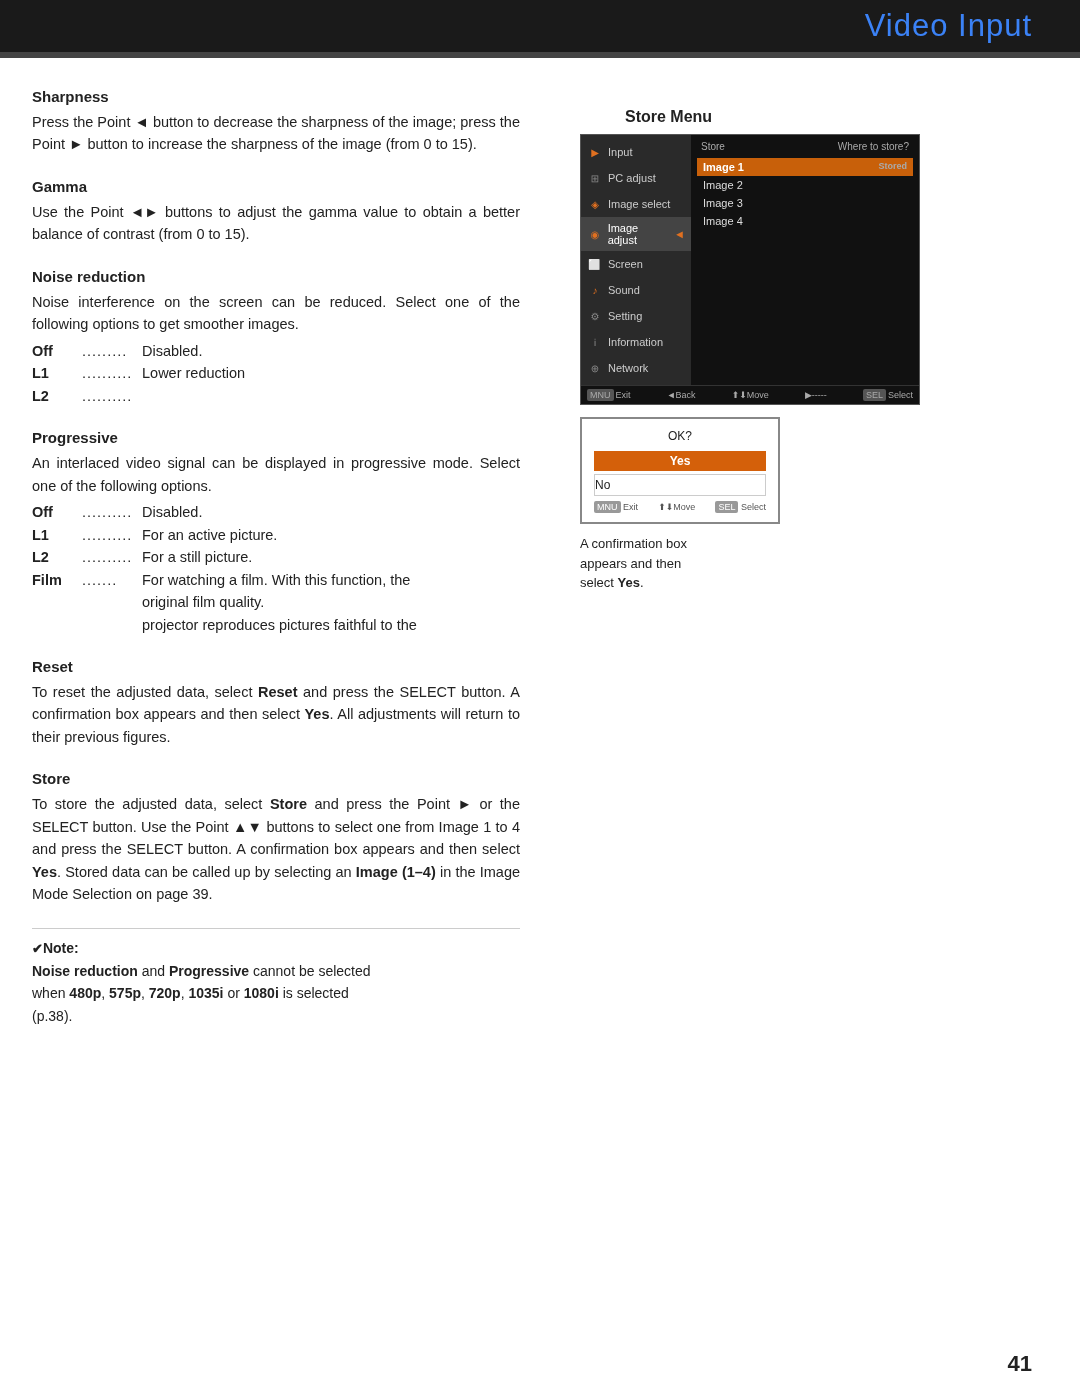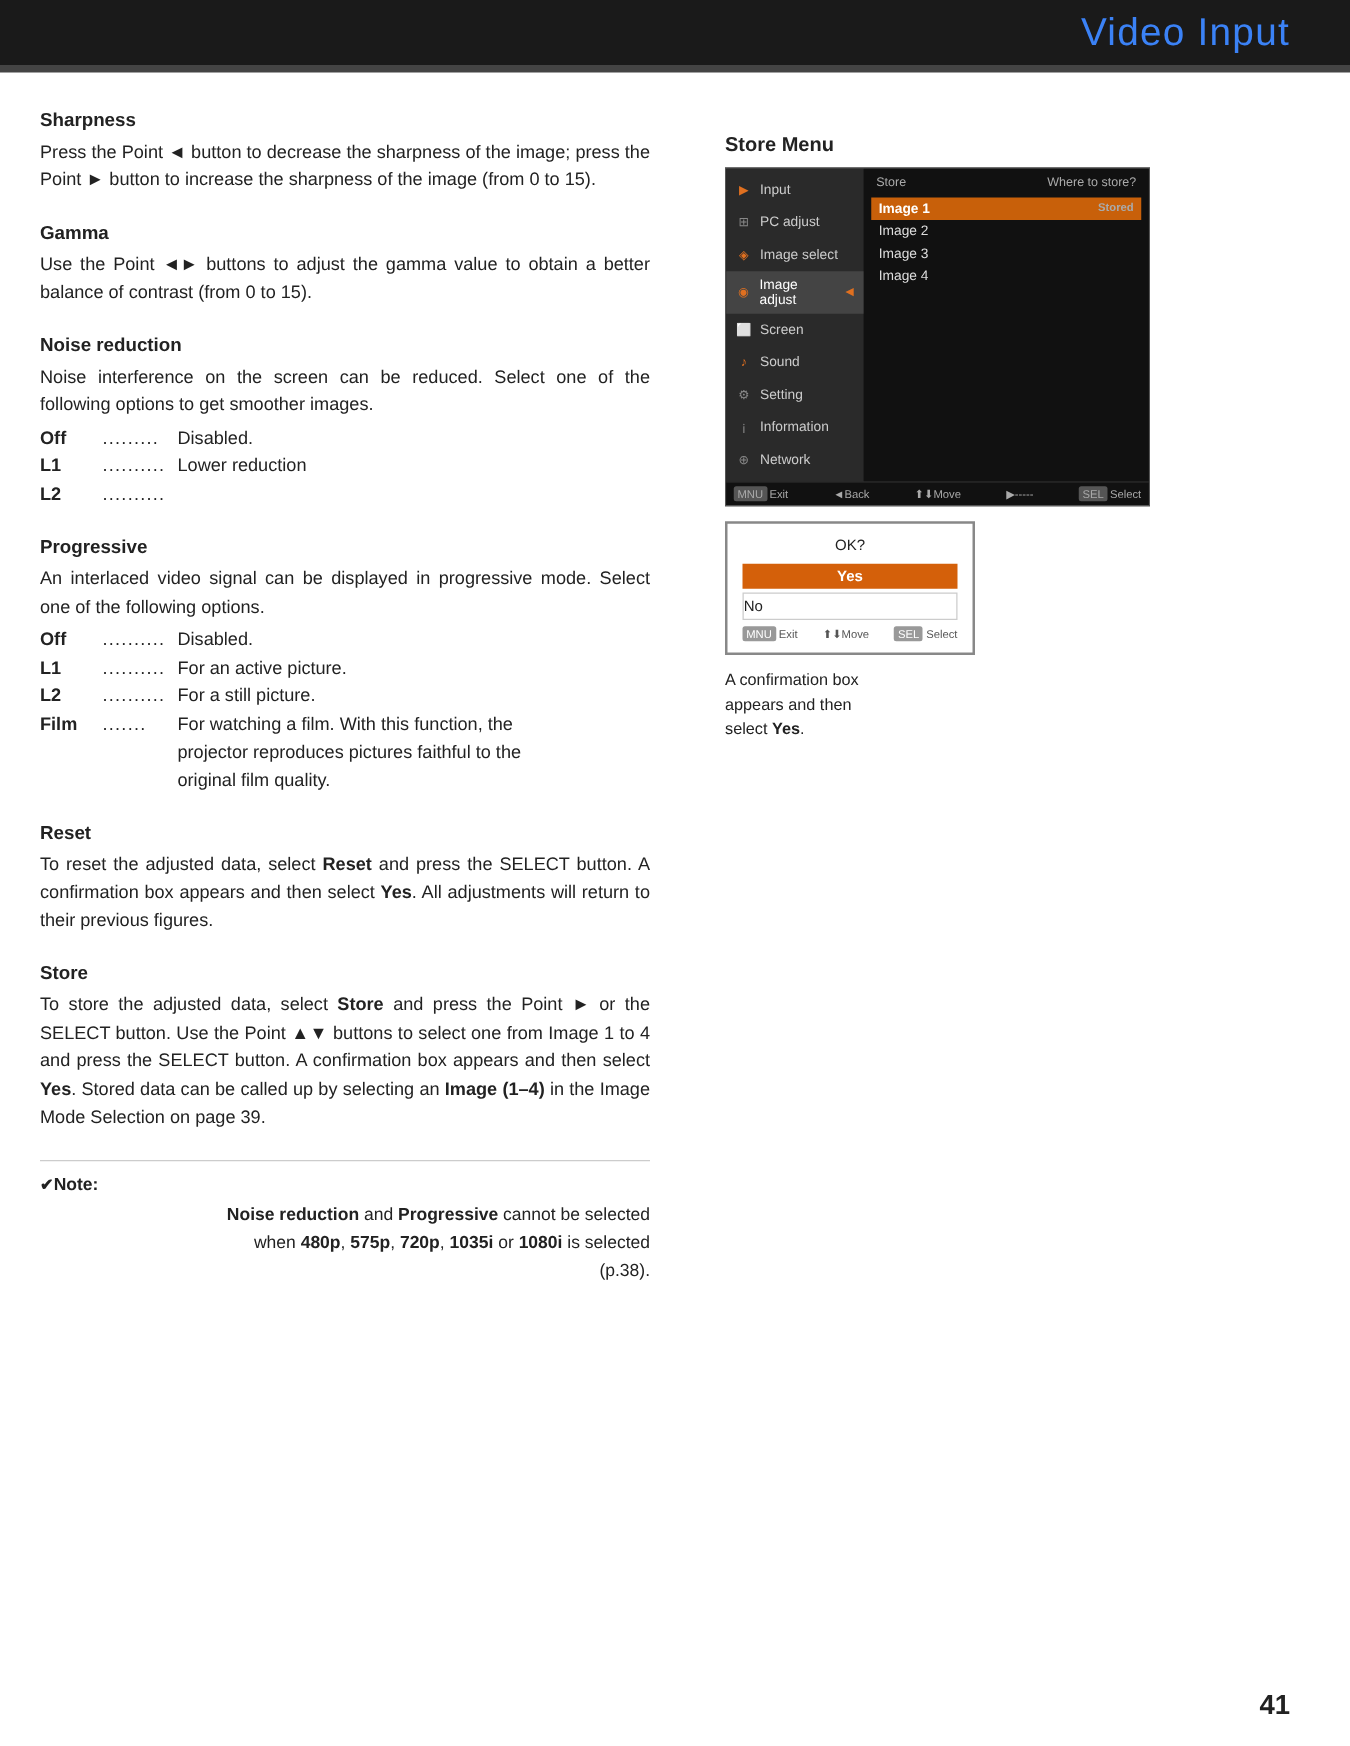--- a/index.html
+++ b/index.html
@@ -104,20 +104,21 @@
 
     
     .store-menu-area {
       margin-top: 20px;
     }
 
     .store-menu-label {
       font-weight: bold;
       font-size: 16px;
       margin-bottom: 8px;
+      margin-left: 45px;
     }
 
     
     .proj-ui {
       background: #1a1a1a;
       width: 340px;
       border: 1px solid #555;
       font-size: 11px;
       color: #fff;
     }
@@ -258,21 +259,20 @@
 
     .note-checkmark {
       font-size: 13px;
       font-weight: bold;
     }
 
     .note-body {
       font-size: 14px;
       line-height: 1.6;
       margin-top: 4px;
-      text-align: right;
     }
 
     
     .page-footer {
       position: absolute;
       bottom: 20px;
       right: 48px;
       font-size: 22px;
       font-weight: bold;
       color: #222;
@@ -350,22 +350,22 @@
           <div class="option-row">
             <span class="option-key bold-key">L2</span>
             <span class="option-dots">..........</span>
             <span class="option-val">For a still picture.</span>
           </div>
           <div class="option-row">
             <span class="option-key bold-key">Film</span>
             <span class="option-dots">.......</span>
             <span class="option-val">For watching a film. With this function, the</span>
           </div>
+          <div class="film-sub">original film quality.</div>
           <div class="film-sub">projector reproduces pictures faithful to the</div>
-          <div class="film-sub">original film quality.</div>
         </div>
       </div>
     </div>
 
     <div class="section">
       <div class="section-title">Reset</div>
       <div class="section-body">
         To reset the adjusted data, select <strong>Reset</strong> and press the SELECT button. A confirmation box appears and then select <strong>Yes</strong>. All adjustments will return to their previous figures.
       </div>
     </div>

